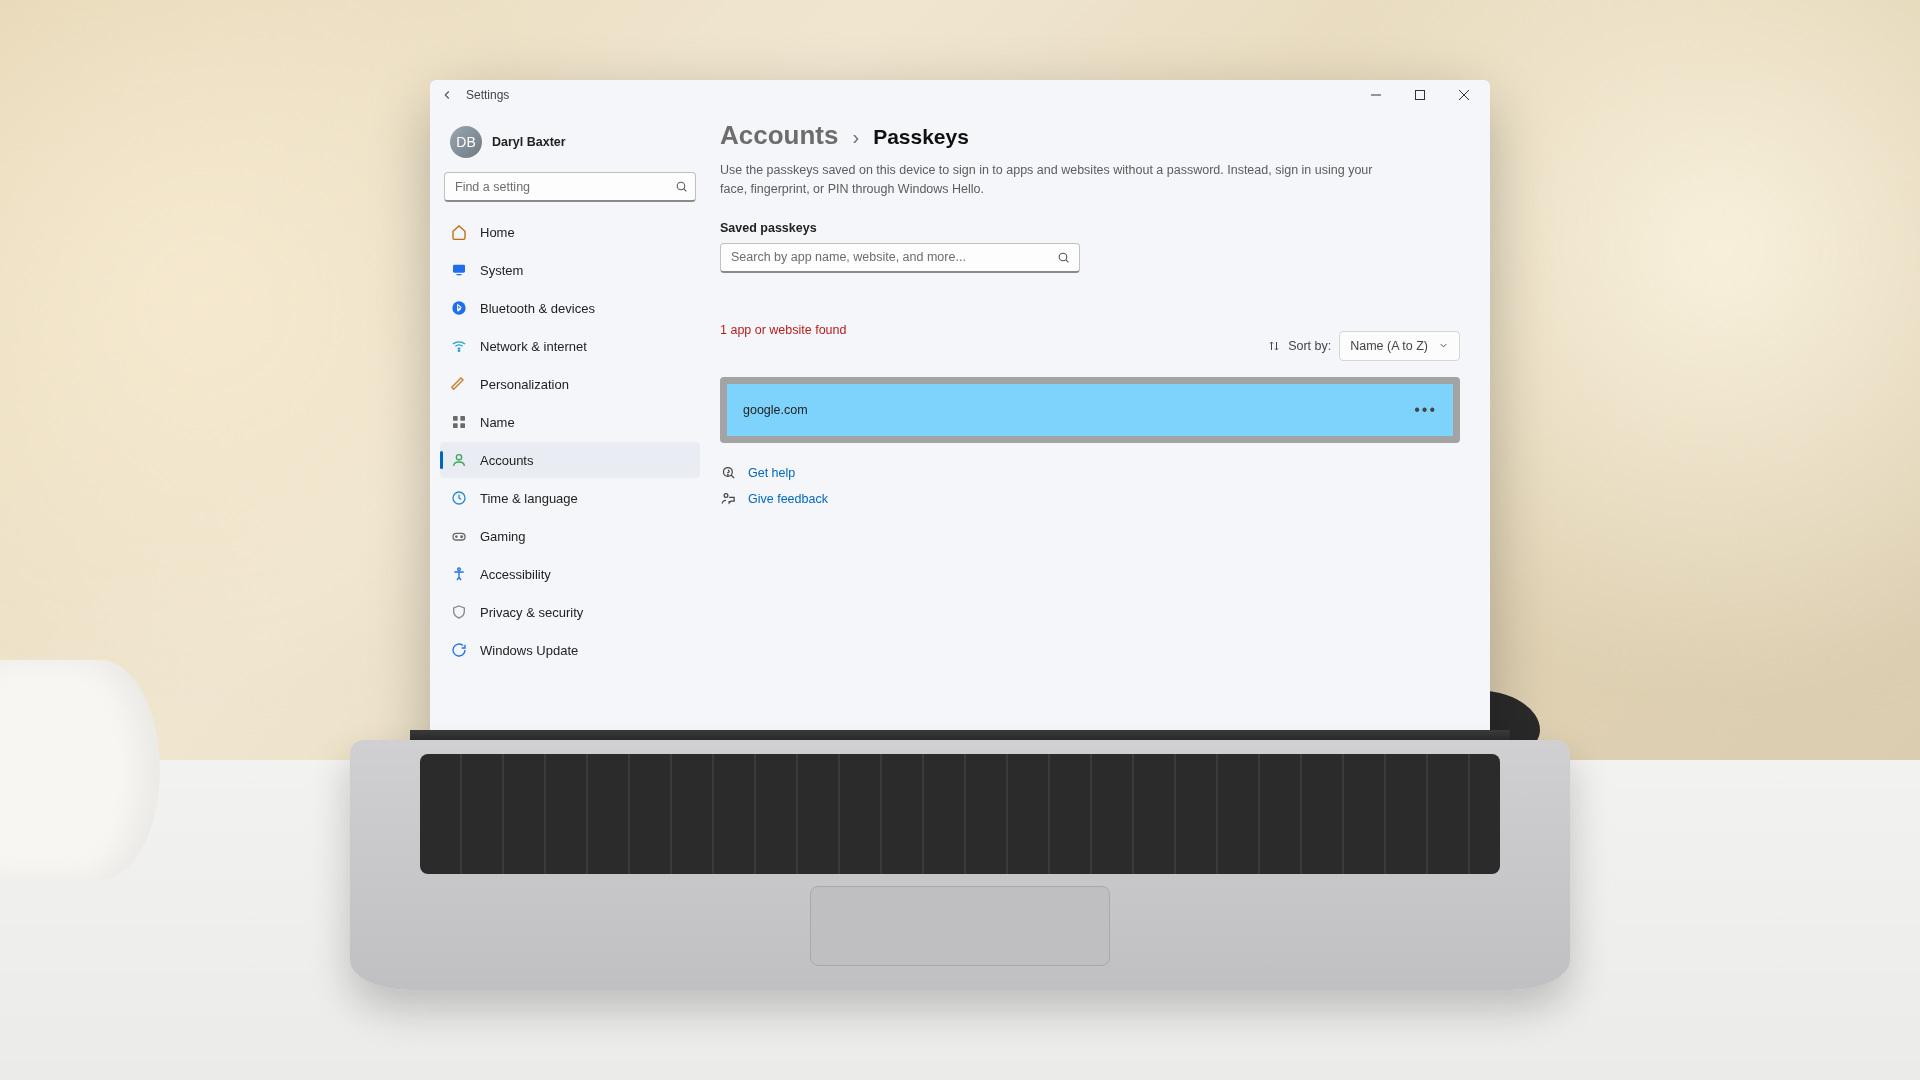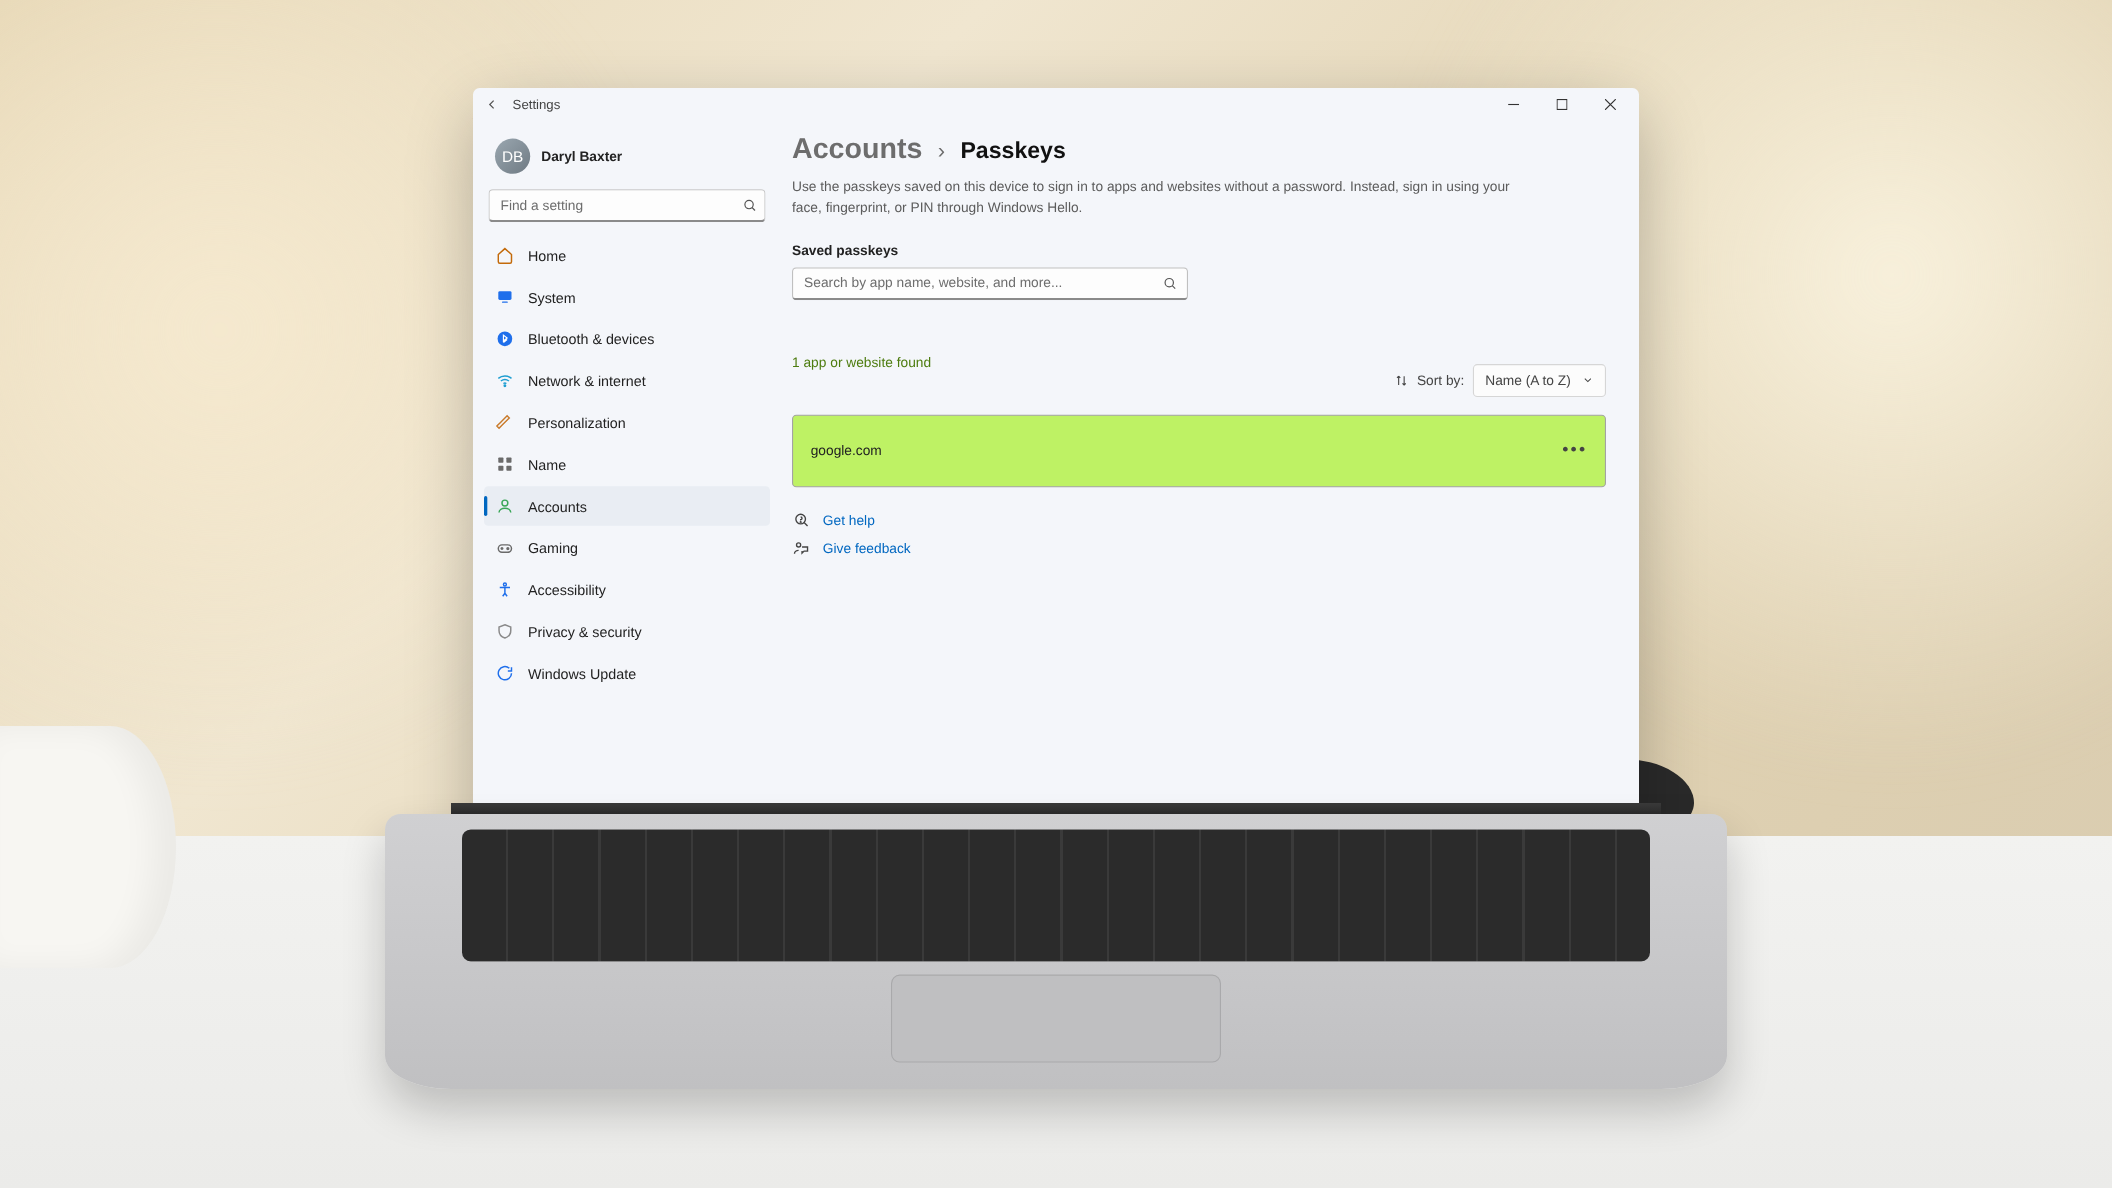--- a/index.html
+++ b/index.html
@@ -121,32 +121,32 @@
 
 .section-h { font-size: 12.5px; font-weight: 700; color: #222; margin-top: 22px; }
 .pk-search-wrap { position: relative; margin-top: 8px; width: 360px; }
 .pk-search {
   width: 100%; height: 30px; border: 1px solid #c0c0c0; border-bottom: 2px solid #8a8a8a;
   border-radius: 4px; background: #fdfdfd; padding: 0 28px 0 10px; font-size: 12.5px;
 }
 .pk-search::placeholder { color: #6d6d6d; }
 
 .found-row { display: flex; align-items: center; justify-content: space-between; margin-top: 26px; }
-.found-text { font-size: 12.5px; color: #4d7c0f; }
+.found-text { font-size: 12.5px; color: #b91c1c; }
 .sort-wrap { display: flex; align-items: center; gap: 8px; color: #444; font-size: 12.5px; margin-top: 32px; }
 .sort-icon { color:#444; }
 .sort-select {
   display: flex; align-items: center; gap: 10px;
   border: 1px solid #d6d6d6; background: #fcfcfc; border-radius: 4px;
   height: 30px; padding: 0 10px;
 }
 
 .entry {
   margin-top: 16px;
-  border: 1px solid #a3a3a3; background: #bef264; border-radius: 4px;
+  border: 7px solid #a3a3a3; background: #7dd3fc; border-radius: 4px;
   height: 66px; display: flex; align-items: center; justify-content: space-between;
   padding: 0 16px;
   gap: 44px;
 }
 .entry .dots { font-size: 16px; color: #444; letter-spacing: 2px; }
 
 .help-links { margin-top: 22px; display: flex; flex-direction: column; gap: 10px; }
 .help-row { display: flex; align-items: center; gap: 12px; font-size: 12.5px; }
 .help-row .link { color: #0067c0; }
 .help-icon { width: 16px; height: 16px; display:flex; align-items:center; justify-content:center; color:#444; }
@@ -274,20 +274,29 @@
               <span class="nav-icon">
                 <svg width="16" height="16" viewBox="0 0 24 24" fill="none" stroke="#3aa657" stroke-width="2">
                     <circle cx="12" cy="8" r="4"></circle>
                     <path d="M4 21c0-4 4-6 8-6s8 2 8 6"></path>
                   </svg>
               </span>
               <span class="nav-label">Accounts</span>
             </div>
             <div class="nav-item">
               <span class="nav-icon">
+                <svg width="16" height="16" viewBox="0 0 24 24" fill="none" stroke="#2a8ad1" stroke-width="2">
+                    <circle cx="12" cy="12" r="9"></circle>
+                    <path d="M12 7v5l3 2"></path>
+                  </svg>
+              </span>
+              <span class="nav-label">Time &amp; language</span>
+            </div>
+            <div class="nav-item">
+              <span class="nav-icon">
                 <svg width="16" height="16" viewBox="0 0 24 24" fill="none" stroke="#6a6a6a" stroke-width="2">
                     <rect x="3" y="8" width="18" height="10" rx="5"></rect>
                     <circle cx="16" cy="13" r="1.2" fill="#6a6a6a"></circle>
                     <path d="M8 11v4M6 13h4"></path>
                   </svg>
               </span>
               <span class="nav-label">Gaming</span>
             </div>
             <div class="nav-item">
               <span class="nav-icon">

